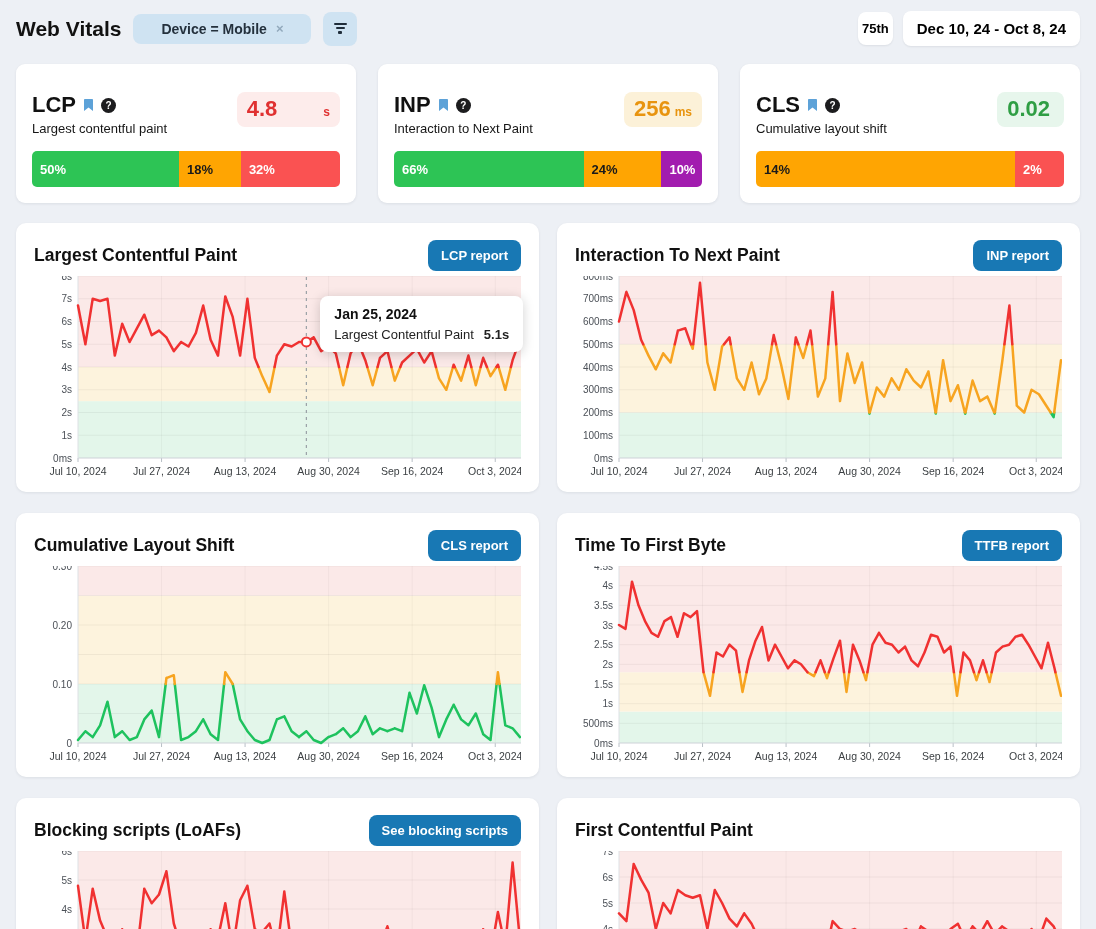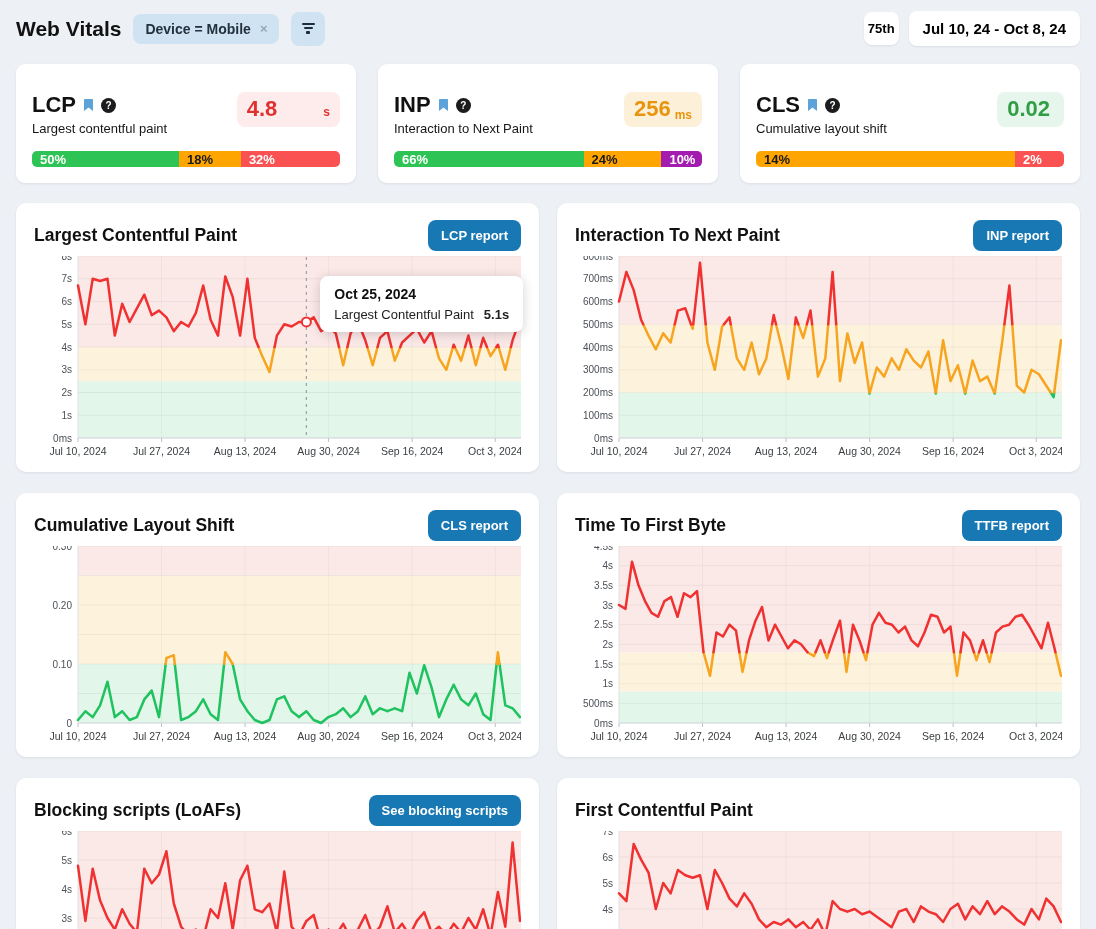--- a/index.html
+++ b/index.html
@@ -8,21 +8,21 @@
     background:#edf0f5;
     font-family:"Liberation Sans",sans-serif;
     color:#111;
   }
   
   .topbar{display:flex;align-items:center;justify-content:space-between;padding:11px 16px 2px;gap:40px;}
   .topbar-left{display:flex;align-items:center;gap:12px;}
   .topbar-right{display:flex;align-items:center;gap:10px;}
   .page-title{font-size:21px;font-weight:700;margin:0;}
   .chip{display:flex;align-items:center;gap:9px;background:#cfe3f2;border-radius:8px;
-        padding:7px 12px;font-size:14px;font-weight:600;color:#24313d;cursor:default;}
+        padding:7px 28px;font-size:14px;font-weight:600;color:#24313d;cursor:default;}
   .chip-x{color:#92a9bc;font-size:13px;font-weight:700;}
   .filter-btn{width:34px;height:34px;background:#cfe3f2;border:none;border-radius:8px;
         display:flex;flex-direction:column;align-items:center;justify-content:center;gap:2px;cursor:pointer;}
   .filter-btn i{display:block;background:#1f2d3a;border-radius:1px;height:2px;}
   .filter-btn i:nth-child(1){width:13px;}
   .filter-btn i:nth-child(2){width:9px;}
   .filter-btn i:nth-child(3){width:4px;height:3px;}
   .pill{background:#fff;border:none;border-radius:8px;box-shadow:0 1px 2px rgba(16,24,40,.08);
         font-family:inherit;cursor:pointer;}
   .pct-pill{padding:9px 4px;font-size:13px;font-weight:600;}
@@ -34,21 +34,21 @@
   .metric-head{display:flex;justify-content:space-between;align-items:flex-start;}
   .metric-title-row{display:flex;align-items:center;gap:7px;}
   .metric-abbr{font-size:22px;font-weight:700;}
   .help-icon{width:15px;height:15px;border-radius:50%;background:#1c1c1e;color:#fff;
         font-size:10px;font-weight:700;display:inline-flex;align-items:center;justify-content:center;cursor:pointer;}
   .bookmark-icon{display:inline-flex;cursor:pointer;}
   .metric-sub{font-size:13px;color:#161616;margin-top:3px;}
   .metric-badge{border-radius:8px;padding:4px 10px 5px;display:flex;align-items:baseline;gap:4px;}
   .metric-badge .val{font-size:22px;font-weight:700;}
   .metric-badge .unit{font-size:12px;font-weight:700;}
-  .metric-bar{display:flex;height:16px;border-radius:5px;overflow:hidden;margin-top:15px;}
+  .metric-bar{display:flex;height:36px;border-radius:5px;overflow:hidden;margin-top:15px;}
   .seg{display:flex;align-items:center;padding-left:8px;padding-right:6px;
         font-size:13px;font-weight:700;white-space:nowrap;min-width:0;}
   
   .charts-grid{display:grid;grid-template-columns:1fr 1fr;gap:21px 18px;margin:20px 16px 0;}
   .chart-card{background:#fff;border-radius:10px;box-shadow:0 1px 3px rgba(16,24,40,.08);
         padding:15px 18px 10px;}
   .chart-head{display:flex;justify-content:space-between;align-items:center;min-height:34px;margin-bottom:4px;}
   .chart-title{font-size:17.5px;font-weight:700;margin:0;}
   .report-btn{background:#1878b4;color:#fff;border:none;border-radius:8px;
         font-family:inherit;font-size:13px;font-weight:700;padding:8px 13px;cursor:pointer;text-align:right;}
@@ -71,21 +71,21 @@
       <span class="chip-x">×</span>
     </div>
     <button class="filter-btn">
       <i></i>
         <i></i>
         <i></i>
     </button>
   </div>
   <div class="topbar-right">
     <button class="pill pct-pill">75th</button>
-    <button class="pill date-pill">Jul 10, 24 - Oct 8, 24</button>
+    <button class="pill date-pill">Dec 10, 24 - Oct 8, 24</button>
   </div>
 </header>
 
 <section class="metrics-row">
   <section class="metric-card">
     <div class="metric-head">
       <div>
         <div class="metric-title-row">
           <span class="metric-abbr">LCP</span>
           <span class="bookmark-icon">
@@ -116,21 +116,21 @@
           <span class="metric-abbr">INP</span>
           <span class="bookmark-icon">
             <svg width="11" height="14" viewBox="0 0 11 14">
                 <path d="M1 1.8C1 1.36 1.36 1 1.8 1h7.4c.44 0 .8.36.8.8V13L5.5 9.6 1 13z" fill="#5da2d8"></path>
               </svg>
           </span>
           <span class="help-icon">?</span>
         </div>
         <div class="metric-sub">Interaction to Next Paint</div>
       </div>
-      <div class="metric-badge" style="background: rgb(252, 241, 216); color: rgb(232, 148, 15); align-items: flex-end;">
+      <div class="metric-badge" style="background: rgb(252, 241, 216); color: rgb(232, 148, 15);">
         <span class="val">256</span>
         <span class="unit">ms</span>
       </div>
     </div>
     <div class="metric-bar">
         <div class="seg" style="background: rgb(45, 196, 85); color: rgb(255, 255, 255); flex: 66 66 0%;">66%</div>
         <div class="seg" style="background: rgb(255, 165, 2); color: rgb(26, 26, 26); flex: 24 24 0%;">24%</div>
         <div class="seg" style="background: #a21caf; color: rgb(255, 255, 255); flex: 10 10 0%;">10%</div>
       </div>
   </section>
@@ -161,21 +161,21 @@
   </section>
 </section>
 <section class="charts-grid">
   <section class="chart-card">
     <div class="chart-head">
       <h2 class="chart-title">Largest Contentful Paint</h2>
       <button class="report-btn">LCP report</button>
     </div>
     <div class="plot-wrap">
         <div class="tip" style="left: 286.367px; top: 20px;">
-          <div class="tip-date">Oct 25, 2024</div>
+          <div class="tip-date">Jan 25, 2024</div>
           <div class="tip-row">
             <span>Largest Contentful Paint</span>
             <span class="tip-val">5.1s</span>
           </div>
         </div>
         <svg width="487" height="206" viewBox="0 0 487 206" class="chart-svg">
           <rect x="44" y="125.125" width="443" height="56.875" fill="#e3f6ea"></rect>
           <rect x="44" y="91" width="443" height="34.125" fill="#fdf3dd"></rect>
           <rect x="44" y="0" width="443" height="91" fill="#fbe9e8"></rect>
           <line x1="44" y1="0" x2="487" y2="0" stroke="rgba(0,0,0,0.05)" stroke-width="1"></line>

